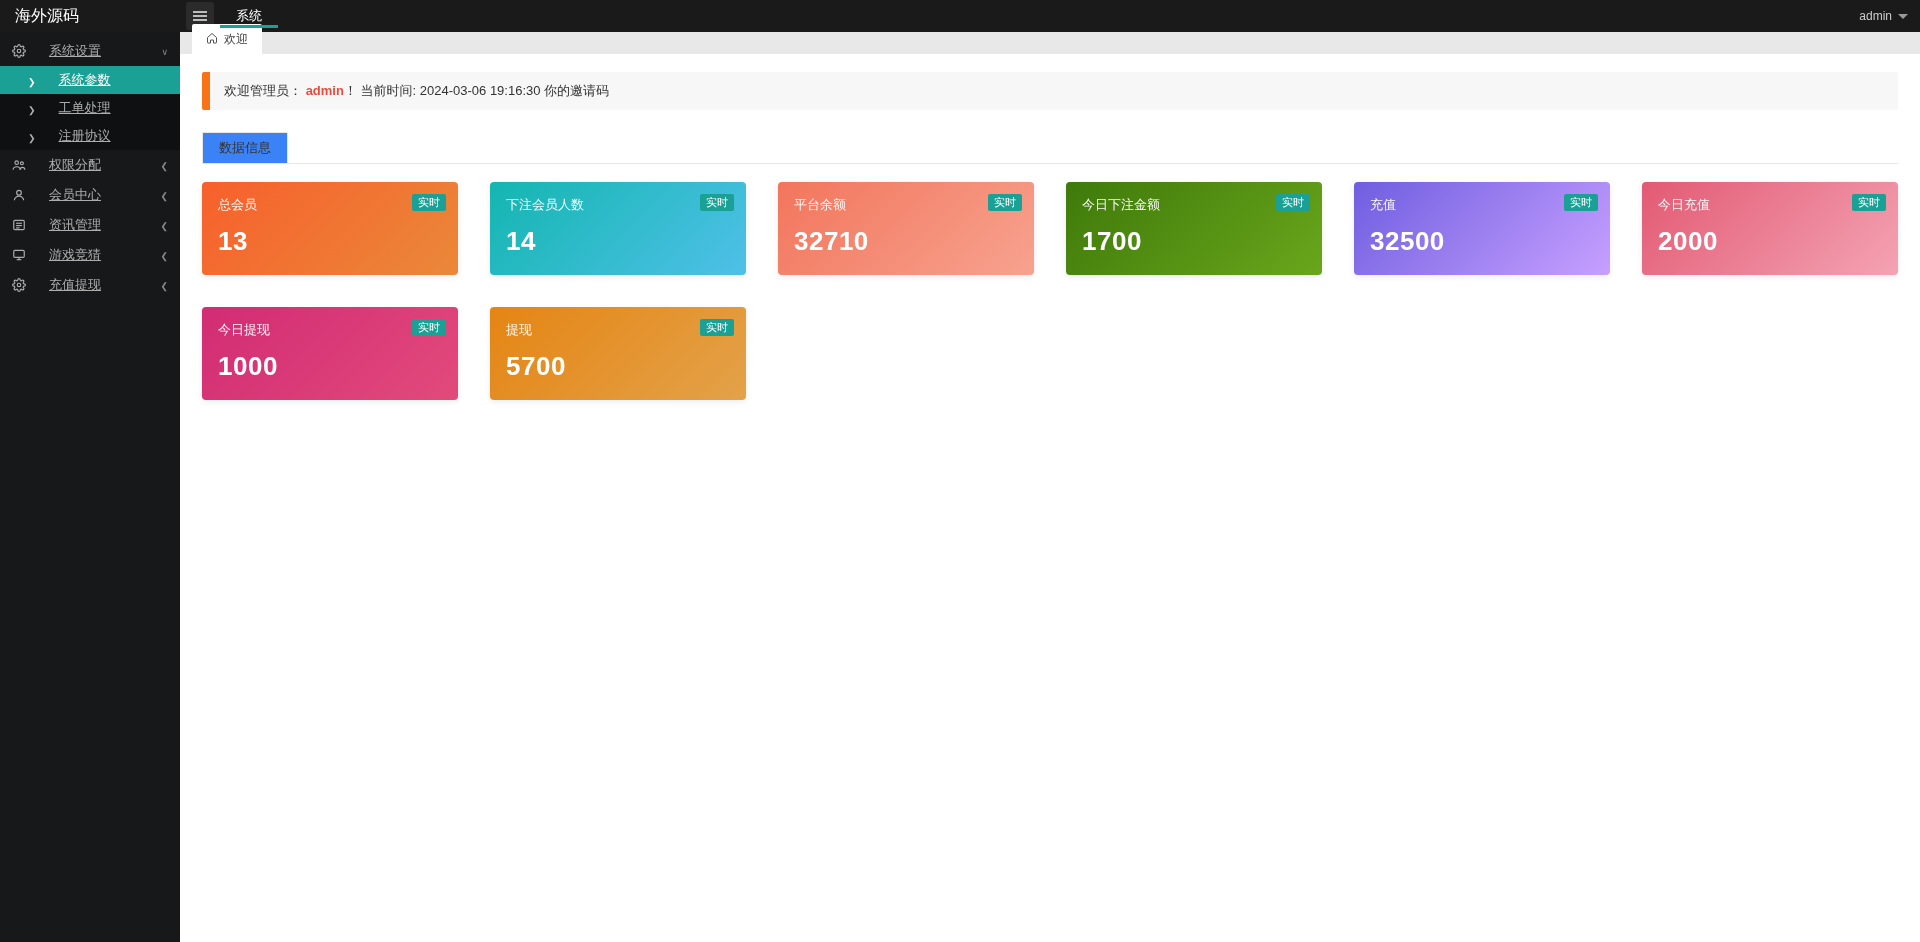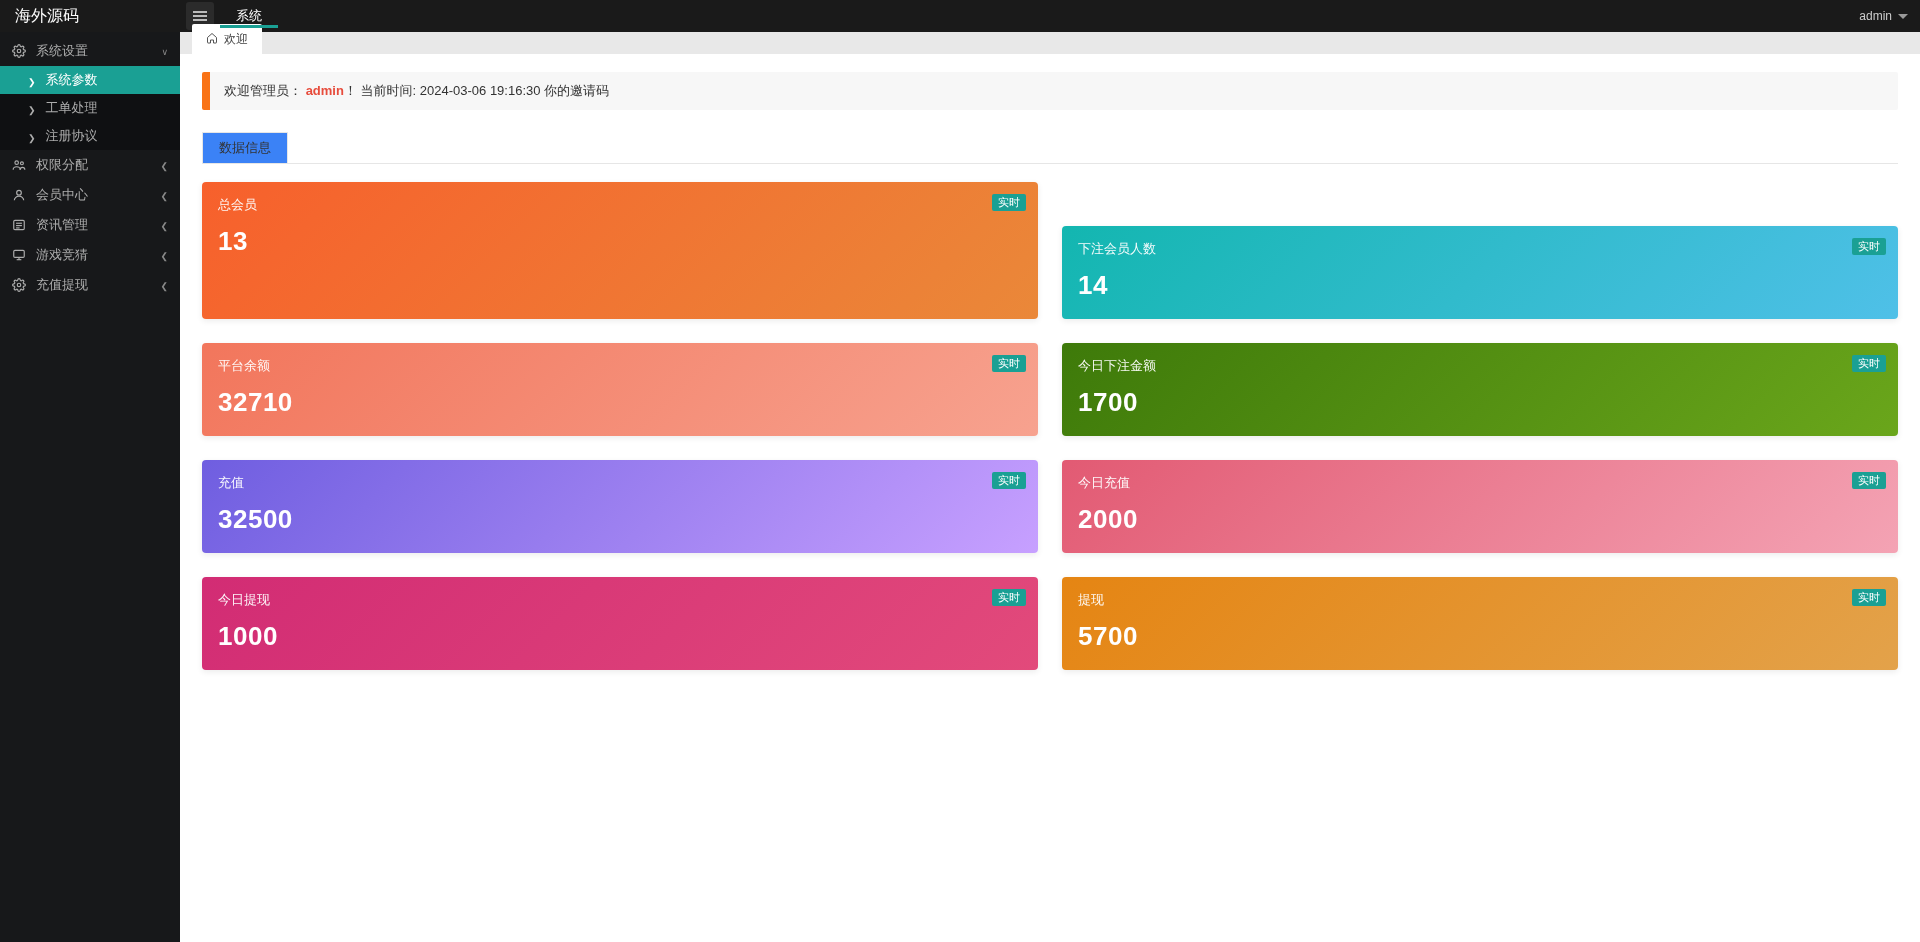--- a/index.html
+++ b/index.html
@@ -14,49 +14,49 @@
 .header-menu-item { padding: 0 16px; display: flex; align-items: center; color: #ccc; font-size: 13px; cursor: pointer; position: relative; }
 .header-menu-item.active { color: #fff; }
 .header-menu-item.active::after { content: ""; position: absolute; bottom: -3px; left: 0; right: 0; height: 3px; background: #1aa094; }
 .header-right { margin-left: auto; display: flex; align-items: center; padding-right: 12px; color: #ccc; font-size: 12px; cursor: pointer; }
 .caret-down { width: 0; height: 0; border-left: 5px solid transparent; border-right: 5px solid transparent; border-top: 5px solid #999; margin-left: 6px; }
 
 
 .body { flex: 1; display: flex; min-height: 0; }
 .sidebar { width: 180px; background: #17181a; color: #adadad; flex-shrink: 0; font-size: 13px; padding-top: 4px; }
 .side-item { display: flex; align-items: center; height: 30px; padding: 0 12px; cursor: pointer; position: relative; }
-.side-item .lbl { margin-left: 10px; }
+.side-item .lbl { margin-left: 23px; text-decoration: underline; }
 .side-item .expander { margin-left: auto; font-size: 10px; color: #888; }
 .side-item.active { background: #1aa094; color: #fff; }
 .side-sub { background: #0f1012; }
 .side-sub .side-item { padding-left: 28px; height: 28px; }
 .icon { width: 14px; height: 14px; display: inline-flex; align-items: center; justify-content: center; }
 .icon svg { width: 14px; height: 14px; }
 
 
 .main { flex: 1; display: flex; flex-direction: column; min-width: 0; }
 .tabbar { background: #e8e8e8; height: 22px; display: flex; align-items: flex-end; }
 .tab { background: #fff; height: 30px; padding: 0 14px; display: flex; align-items: center; font-size: 12px; color: #444; border-top-left-radius: 2px; border-top-right-radius: 2px; margin-left: 12px; }
 .tab .home-ic { margin-right: 6px; }
 
 .content { flex: 1; padding: 18px 22px; overflow: auto; }
 .alert { background: #f7f7f7; border-left: 8px solid #f97316; padding: 10px 14px; border-radius: 2px; color: #333; font-size: 13px; }
 .alert .username { color: #e74c3c; font-weight: bold; }
 
 .datainfo { margin-top: 22px; font-size: 13px; color: #333; display: inline-block; padding: 6px 16px; border: 1px solid #e6e6e6; border-bottom: none; background: #3b82f6; }
 
-.cards { margin-top: 0; display: grid; grid-template-columns: repeat(2, 1fr); gap: 24px; border-top: 1px solid #e6e6e6; padding-top: 18px; }
+.cards { margin-top: 0; display: grid; grid-template-columns: repeat(6, 1fr); gap: 32px; border-top: 1px solid #e6e6e6; padding-top: 18px; }
 .card { border-radius: 4px; padding: 14px 16px 18px; color: #fff; position: relative; min-height: 92px; box-shadow: 0 2px 6px rgba(0,0,0,.08); }
 .card .title { font-size: 13px; opacity: .95; }
 .card .value { font-size: 26px; font-weight: 600; margin-top: 12px; letter-spacing: .5px; }
 .badge { position: absolute; top: 12px; right: 12px; background: #1aa094; color: #fff; font-size: 11px; padding: 1px 6px; border-radius: 2px; }
 
 
 .g-orange   { background: linear-gradient(135deg, #f7602c 0%, #ea8839 100%); }
-.g-teal     { background: linear-gradient(135deg, #13b6b0 0%, #4fc0e8 100%); margin-top: 44px; }
+.g-teal     { background: linear-gradient(135deg, #13b6b0 0%, #4fc0e8 100%); }
 .g-coral    { background: linear-gradient(135deg, #f2765c 0%, #f7a28f 100%); }
 .g-green    { background: linear-gradient(135deg, #3e7a0a 0%, #6aa61b 100%); }
 .g-purple   { background: linear-gradient(135deg, #6f5ee0 0%, #c7a0ff 100%); }
 .g-pink     { background: linear-gradient(135deg, #e25a73 0%, #f4a3b4 100%); }
 .g-magenta  { background: linear-gradient(135deg, #d22c74 0%, #e24a7b 100%); }
 .g-orange2  { background: linear-gradient(135deg, #e58513 0%, #e3a24a 100%); }
 
 
 .burger { width: 14px; height: 10px; position: relative; }
 .burger span, .burger::before, .burger::after { content: ""; position: absolute; left: 0; right: 0; height: 2px; background: #bbb; }

